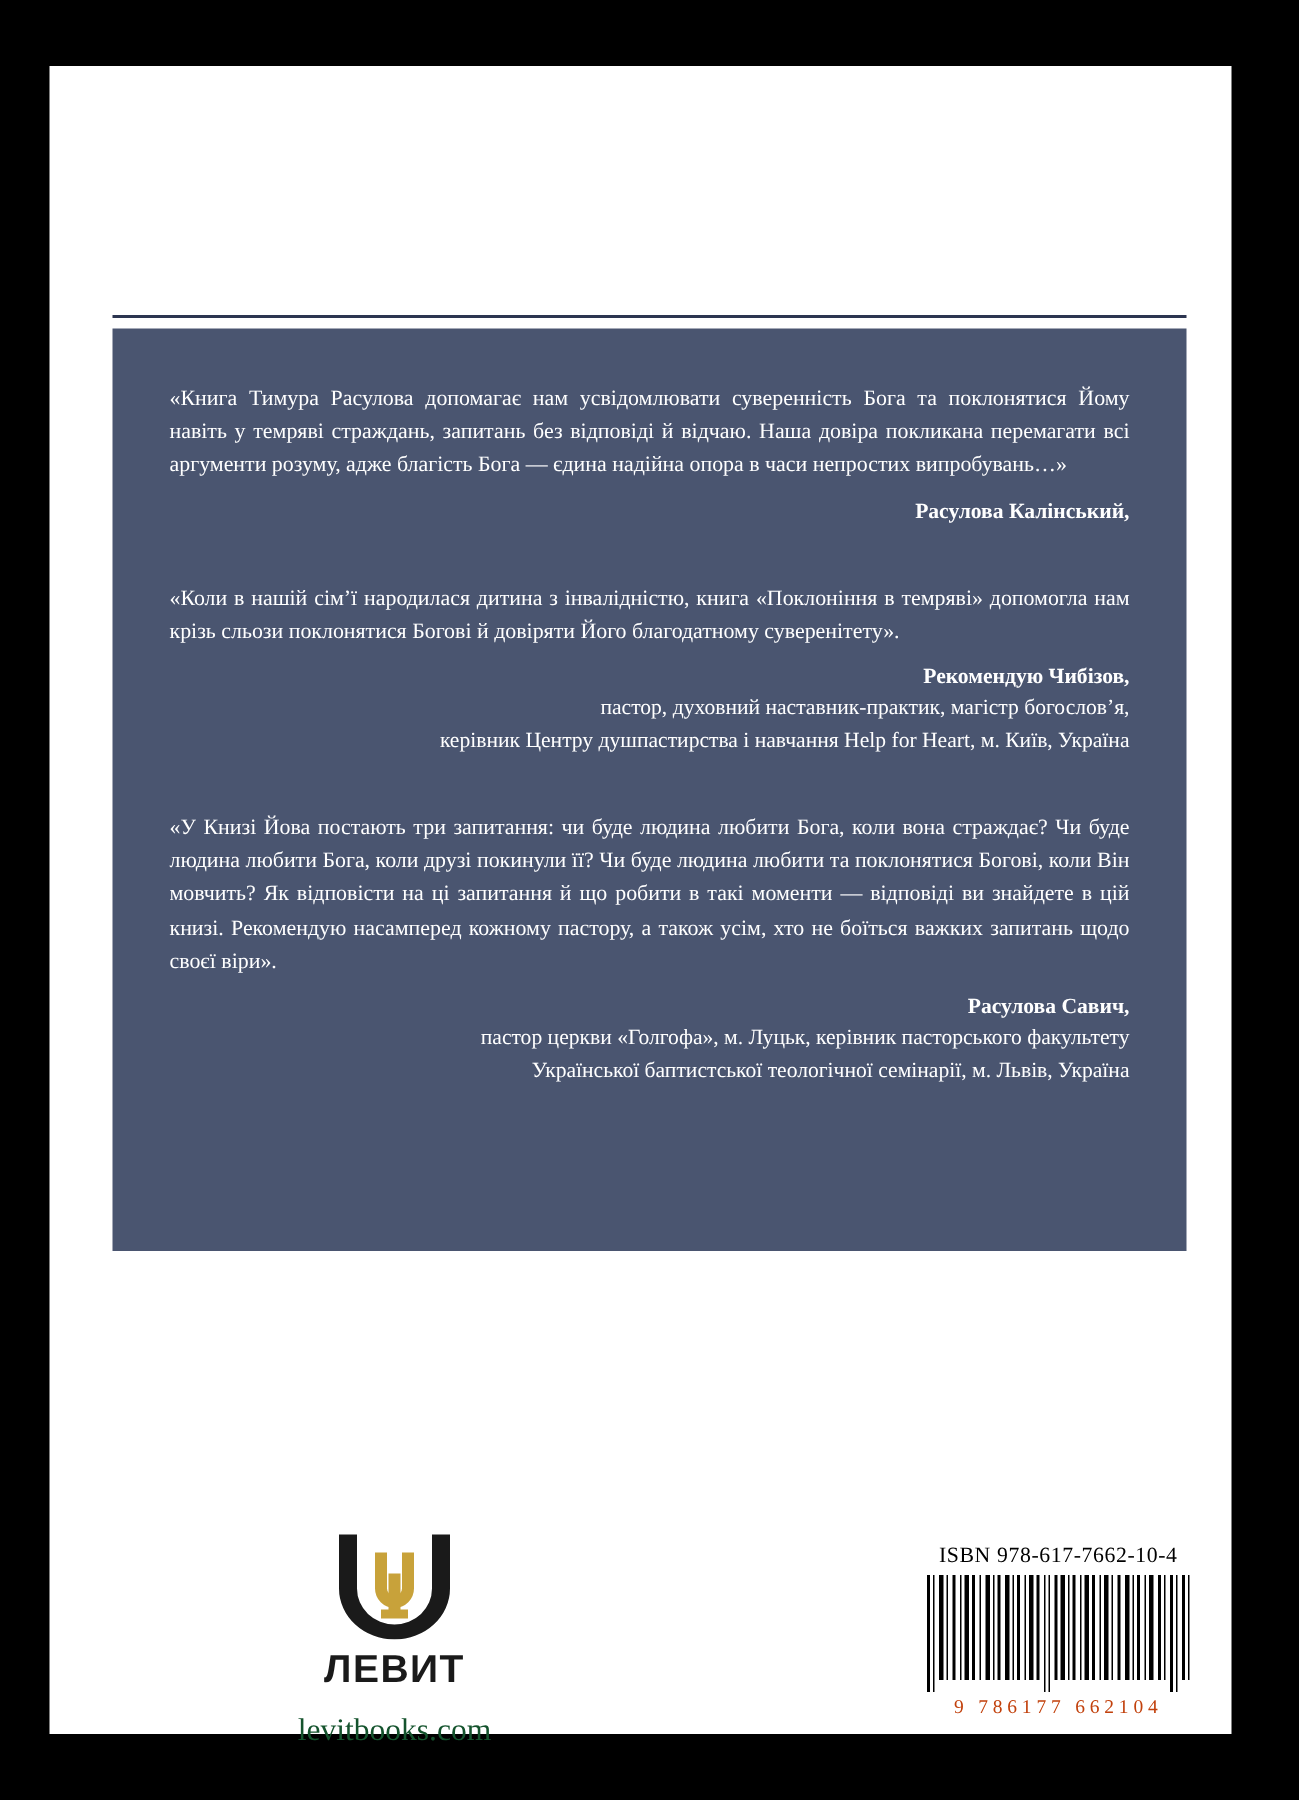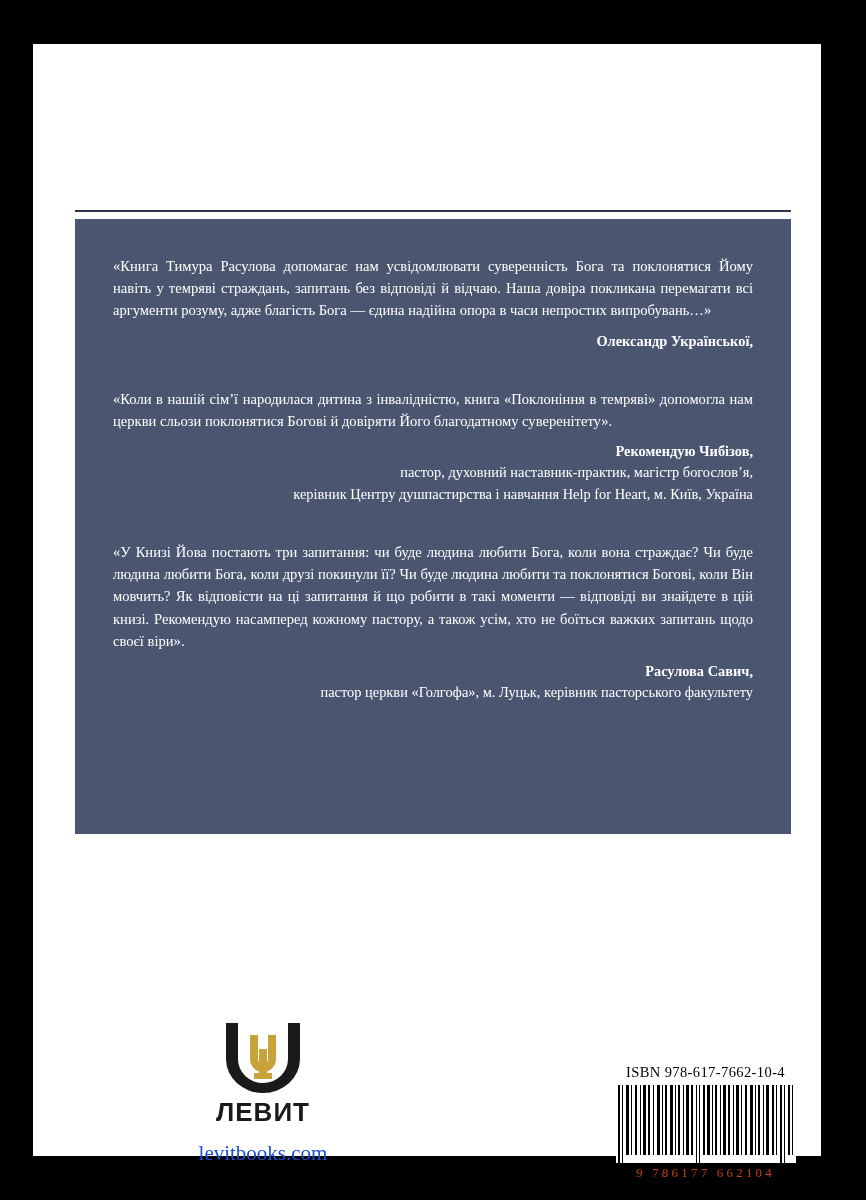--- a/index.html
+++ b/index.html
@@ -84,28 +84,28 @@
     font-family: "Liberation Sans", sans-serif;
     font-weight: bold;
     font-size: 26px;
     letter-spacing: 1px;
     color: #1a1a1a;
     margin-top: 4px;
   }
   .logo-site {
     font-family: "Liberation Serif", serif;
     font-size: 21px;
-    color: #1d4ed8;
+    color: #14532d;
     margin-top: 13px;
   }
 
   .isbn-area {
     position: absolute;
     left: 575px;
-    top: 1020px;
+    top: 985px;
     width: 195px;
     text-align: center;
   }
   .isbn-text {
     font-family: "Liberation Serif", serif;
     font-size: 14.5px;
     color: #000;
     letter-spacing: 0.4px;
     margin-bottom: 4px;
   }
@@ -131,42 +131,43 @@
 <div class="page">
 
   <div class="rule top"></div>
 
   <div class="panel">
     <div class="panel-inner">
 
       <div class="quote-block">
         <p class="quote-text">«Книга Тимура Расулова допомагає нам усвідомлювати суверенність Бога та поклонятися Йому навіть у темряві страждань, запитань без відповіді й відчаю. Наша довіра покликана перемагати всі аргументи розуму, адже благість Бога — єдина надійна опора в часи непростих випробувань…»</p>
         <p class="attrib">
-          <span class="line who">Олександр Української,</span>
+          <span class="line who">Расулова Калінський,</span>
         </p>
       </div>
 
       <div class="spacer-lg"></div>
 
       <div class="quote-block">
-        <p class="quote-text">«Коли в нашій сім’ї народилася дитина з інвалідністю, книга «Поклоніння в темряві» допомогла нам церкви сльози поклонятися Богові й довіряти Його благодатному суверенітету».</p>
+        <p class="quote-text">«Коли в нашій сім’ї народилася дитина з інвалідністю, книга «Поклоніння в темряві» допомогла нам крізь сльози поклонятися Богові й довіряти Його благодатному суверенітету».</p>
         <p class="attrib">
           <span class="line who">Рекомендую Чибізов,</span>
           <span class="line">пастор, духовний наставник-практик, магістр богослов’я,</span>
           <span class="line">керівник Центру душпастирства і навчання Help for Heart, м. Київ, Україна</span>
         </p>
       </div>
 
       <div class="spacer-lg"></div>
 
       <div class="quote-block">
         <p class="quote-text">«У Книзі Йова постають три запитання: чи буде людина любити Бога, коли вона страждає? Чи буде людина любити Бога, коли друзі покинули її? Чи буде людина любити та поклонятися Богові, коли Він мовчить? Як відповісти на ці запитання й що робити в такі моменти — відповіді ви знайдете в цій книзі. Рекомендую насамперед кожному пастору, а також усім, хто не боїться важких запитань щодо своєї віри».</p>
         <p class="attrib">
           <span class="line who">Расулова Савич,</span>
           <span class="line">пастор церкви «Голгофа», м. Луцьк, керівник пасторського факультету</span>
+          <span class="line">Української баптистської теологічної семінарії, м. Львів, Україна</span>
         </p>
       </div>
 
     </div>
   </div>
 
   <div class="logo-area">
     <div class="logo-mark">
       <svg width="86" height="74" viewBox="0 0 86 74" xmlns="http://www.w3.org/2000/svg">
         <path d="M6 4 L6 40 A37 34 0 0 0 80 40 L80 4 L68 4 L68 40 A25 24 0 0 1 18 40 L18 4 Z" fill="#1a1a1a"></path>

